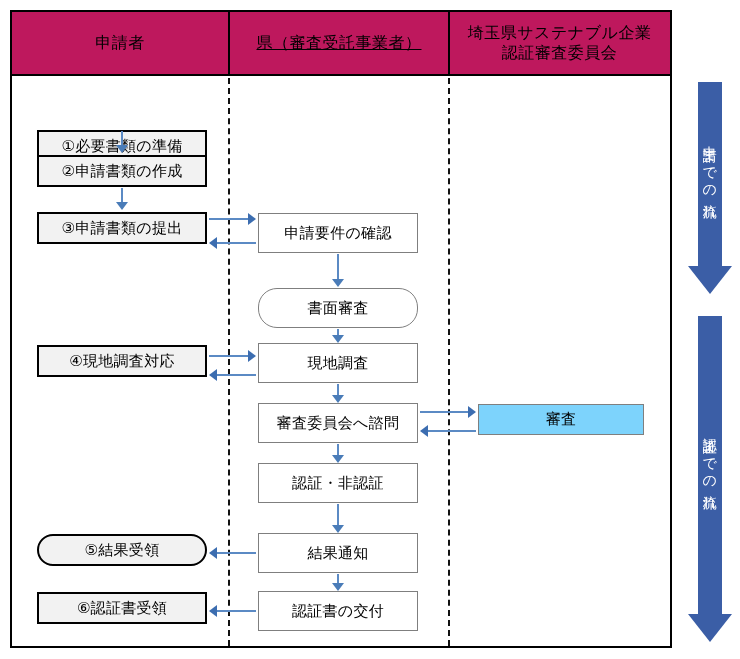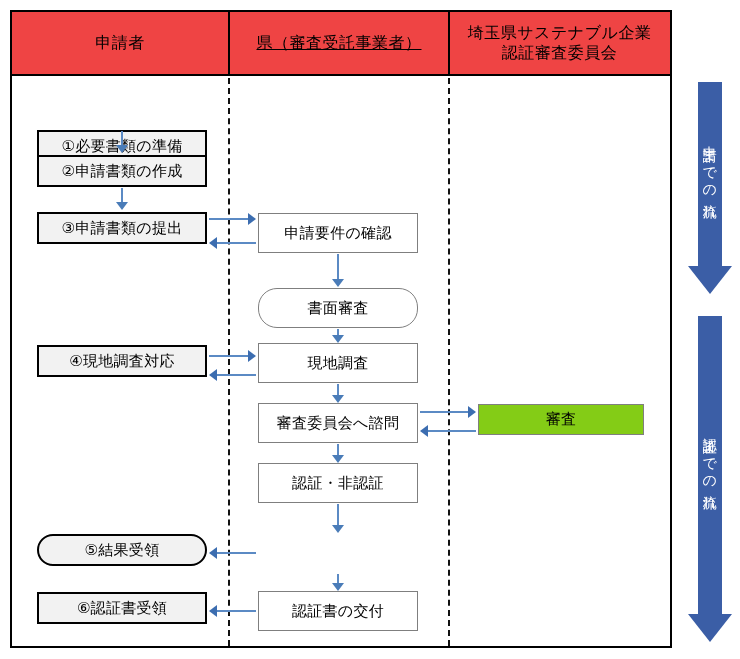--- a/index.html
+++ b/index.html
@@ -18,21 +18,21 @@
     width:662px;height:638px;
     border:2.5px solid #000;
     box-sizing:border-box;
     background:#fff;
   }
   .header-row{
     position:absolute;left:10px;top:10px;
     width:662px;height:66px;
     box-sizing:border-box;
     border:2.5px solid #000;
-    background:#ef4444;
+    background:#be185d;
     display:flex;
   }
   .header-cell{
     box-sizing:border-box;
     display:flex;align-items:center;justify-content:center;
     text-align:center;
     font-size:16px;
     color:#000;
     line-height:1.25;
     letter-spacing:0.5px;
@@ -68,21 +68,21 @@
   }
   .box.mid{
     left:258px;width:160px;height:40px;
     border:1.6px solid #7f7f7f;
     background:#fff;
     font-size:15px;
   }
   .box.right{
     left:478px;width:166px;height:31px;
     border:1.6px solid #7f7f7f;
-    background:#84cc16;
+    background:#7dd3fc;
     font-size:15px;
   }
 
   
   .v-arrow{position:absolute;width:14px;}
   .v-arrow .shaft{
     position:absolute;left:6px;top:0;width:2px;background:#5b8ac4;
   }
   .v-arrow .head{
     position:absolute;left:1px;
@@ -202,20 +202,23 @@
     </div>
   <div class="box mid" style="top:343px;">
       <span>現地調査</span>
     </div>
   <div class="box mid" style="top:403px;">
       <span>審査委員会へ諮問</span>
     </div>
   <div class="box mid" style="top:463px;">
       <span>認証・非認証</span>
     </div>
+  <div class="box mid" style="top:533px;">
+      <span>結果通知</span>
+    </div>
   <div class="box mid" style="top:591px;">
       <span>認証書の交付</span>
     </div>
 
   <div class="v-arrow" style="left:331px;top:254px;height:34px;">
     <div class="shaft" style="height:26px;"></div>
       <div class="head" style="top:25px;"></div>
   </div>
   <div class="v-arrow" style="left:331px;top:329px;height:15px;">
     <div class="shaft" style="height:8px;"></div>

